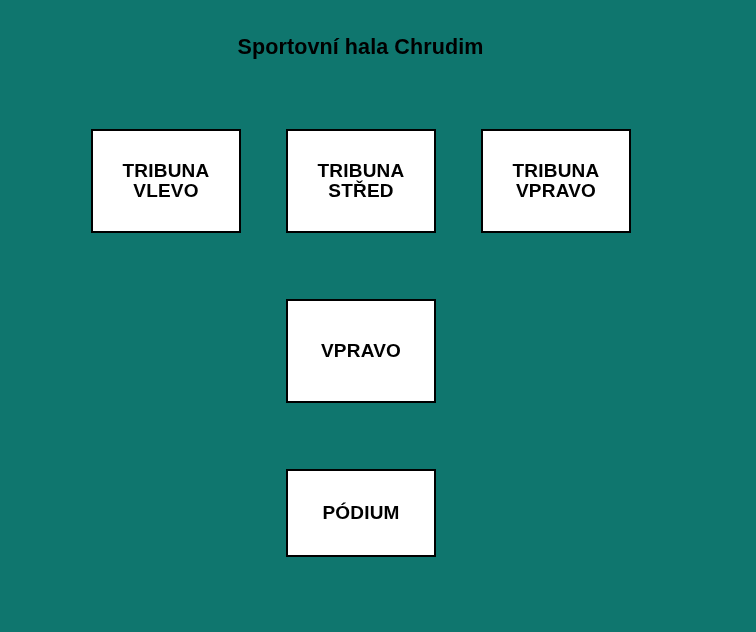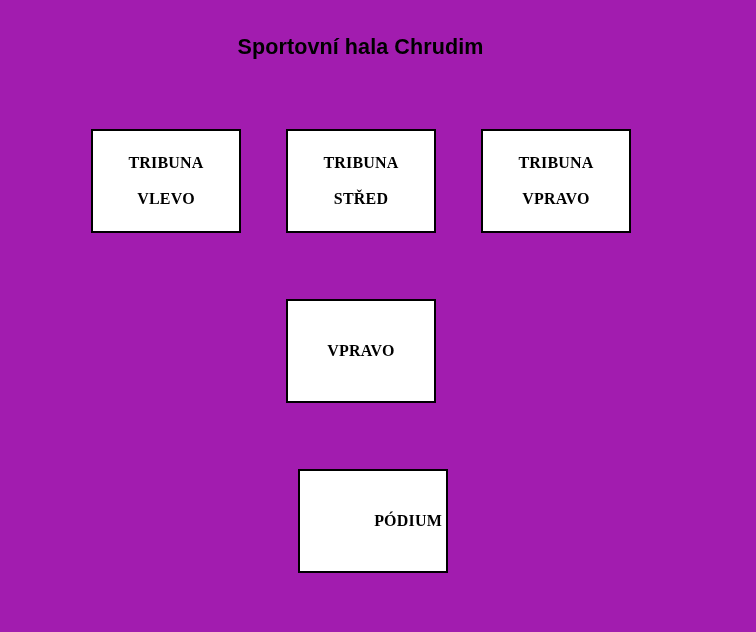--- a/index.html
+++ b/index.html
@@ -11,21 +11,21 @@
     height: 632px;
     background: #ffffff;
     font-family: "Liberation Sans", sans-serif;
     color: #000000;
     overflow: hidden;
   }
   .canvas {
     position: relative;
     width: 756px;
     height: 632px;
-    background: #a21caf;
+    background: #0f766e;
   }
   .venue-title {
     position: absolute;
     left: 0;
     top: 34px;
     width: 721px;
     text-align: center;
     font-size: 21.5px;
     font-weight: bold;
     letter-spacing: 0.1px;
@@ -37,37 +37,36 @@
     position: absolute;
     box-sizing: border-box;
     border: 2px solid #000000;
     background: #ffffff;
     display: flex;
     align-items: center;
     justify-content: center;
     text-align: center;
   }
   .zone-label {
-    font-size: 16px;
+    font-size: 19px;
     font-weight: bold;
-    line-height: 36px;
+    line-height: 20px;
     letter-spacing: 0.2px;
     color: #000000;
     white-space: pre-line;
     padding: 0 4px;
-    font-family: Liberation Serif, serif;
   }
   
   #zone-0 { left: 91px;  top: 129px; width: 150px; height: 104px; }
   #zone-1 { left: 286px; top: 129px; width: 150px; height: 104px; }
   #zone-2 { left: 481px; top: 129px; width: 150px; height: 104px; }
   
   #zone-3 { left: 286px; top: 299px; width: 150px; height: 104px; }
   
-  #zone-4 { left: 298px; top: 469px; width: 150px; height: 104px; justify-content: flex-end; }
+  #zone-4 { left: 286px; top: 469px; width: 150px; height: 88px; }
 </style>
 </head>
 <body>
 
 <div class="canvas">
 
   <div class="venue-title">Sportovní hala Chrudim</div>
 
   <div class="zone-box" id="zone-0">
     <span class="zone-label">TRIBUNA

